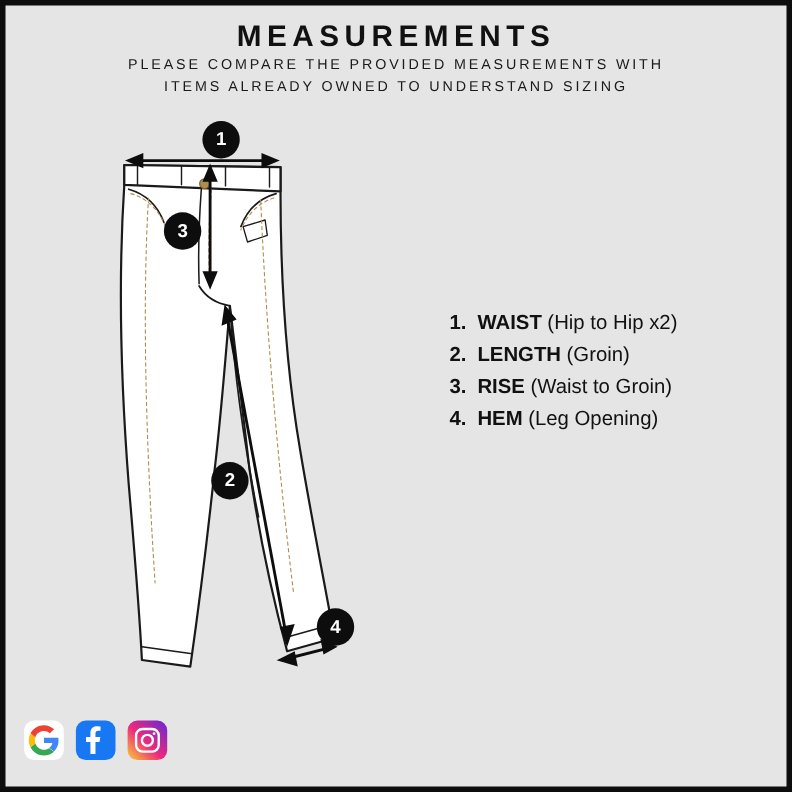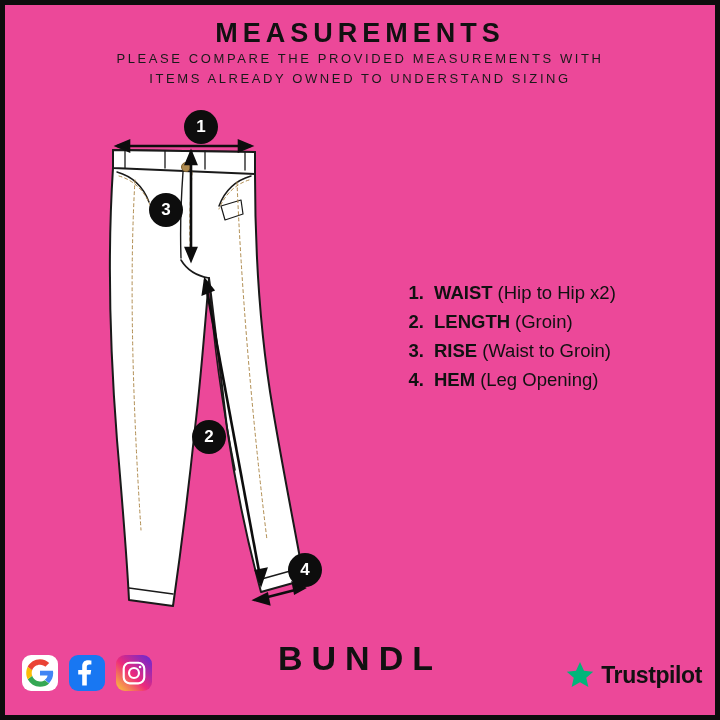--- a/index.html
+++ b/index.html
@@ -7,21 +7,21 @@
     padding: 0;
     background: #ffffff;
   }
   body {
     font-family: "Liberation Sans", sans-serif;
   }
   #page {
     position: relative;
     width: 720px;
     height: 720px;
-    background: #ec4899;
+    background: #e5e5e5;
     overflow: hidden;
     box-sizing: border-box;
   }
   .frame-border {
     position: absolute;
     left: 0; top: 0;
     width: 720px; height: 720px;
     border: 5px solid #0d0d0d;
     box-sizing: border-box;
     pointer-events: none;
@@ -281,23 +281,16 @@
     <div class="social-icon" style="background:linear-gradient(45deg,#f9ce34,#ee2a7b 45%,#6228d7);">
       <svg width="26" height="26" viewBox="0 0 24 24" fill="none" stroke="#ffffff" stroke-width="2">
         <rect x="2.5" y="2.5" width="19" height="19" rx="5.5"></rect>
         <circle cx="12" cy="12" r="4.6"></circle>
         <circle cx="17.6" cy="6.4" r="1.2" fill="#ffffff" stroke="none"></circle>
       </svg>
     </div>
   </div>
 
   <div id="brand">
-    <div id="brand-name">BUNDL</div>
-  </div>
-
-  <div id="trustpilot">
-    <svg width="30" height="30" viewBox="0 0 24 24">
-      <polygon points="12,1.6 15.2,8.6 22.6,9.3 17,14.2 18.7,21.6 12,17.7 5.3,21.6 7,14.2 1.4,9.3 8.8,8.6" fill="#00b67a"></polygon>
-    </svg>
-    <div id="trustpilot-label">Trustpilot</div>
-  </div>
+  </div>
+
 
 </div>
 
 </body></html>

